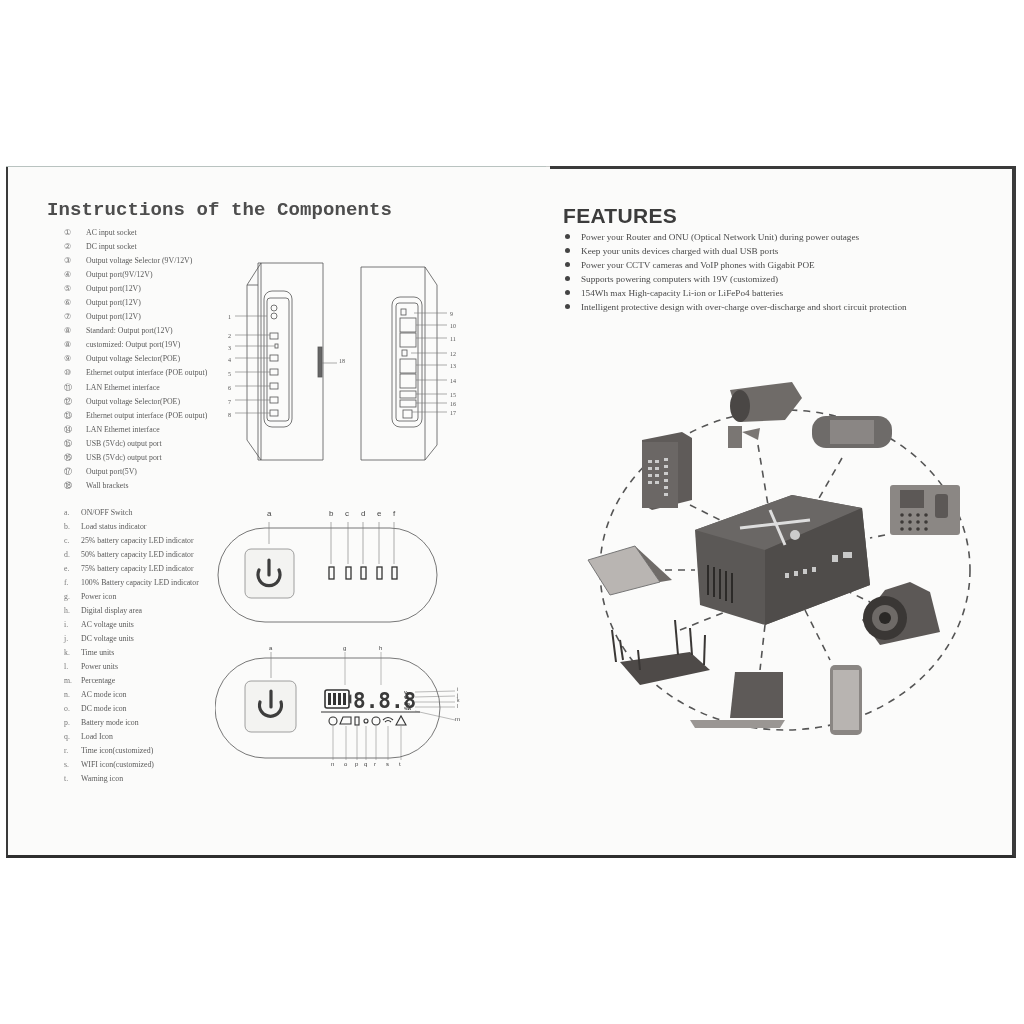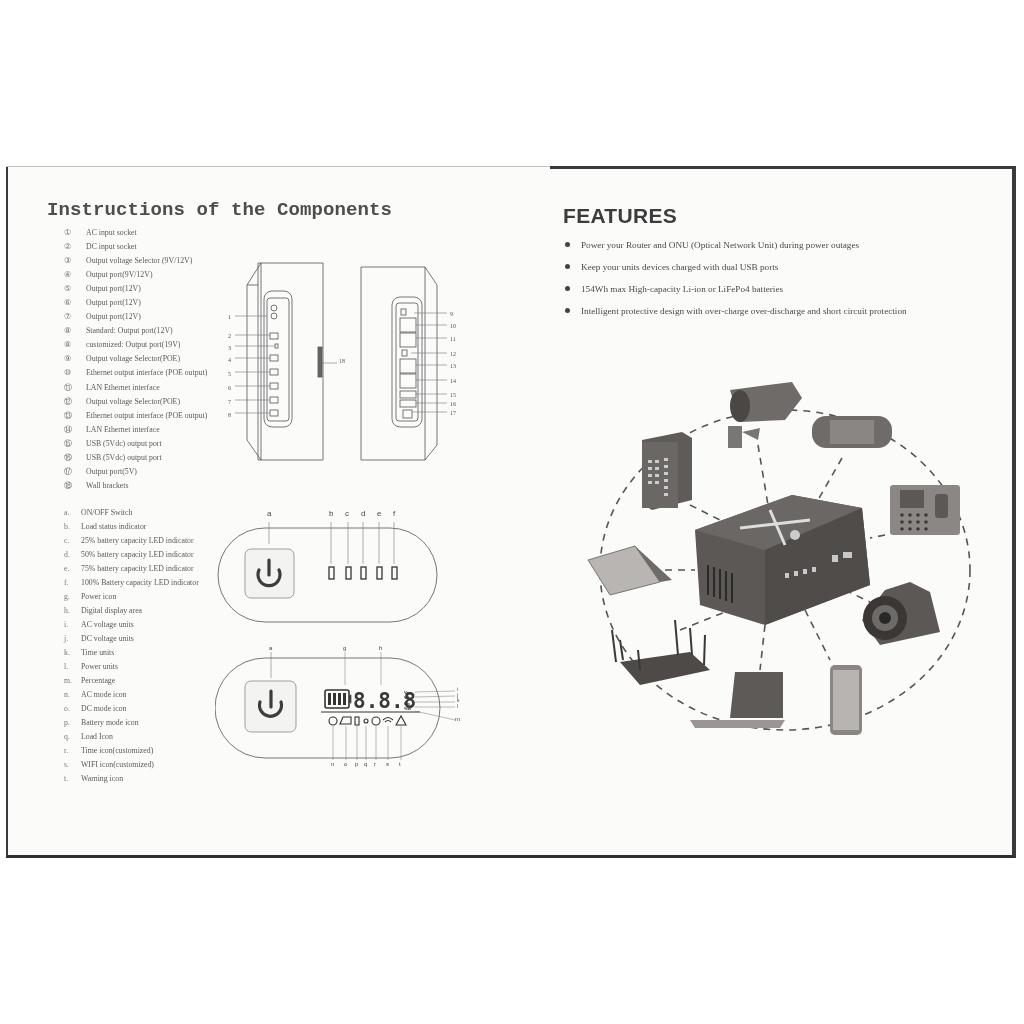--- a/index.html
+++ b/index.html
@@ -33,21 +33,21 @@
 
   .diagram { position: absolute; }
 
   
   .title-right {
     position: absolute; left: 563px; top: 204px;
     font-family: "Liberation Sans", sans-serif; font-weight: bold;
     font-size: 21px; color: #3c3c3c; letter-spacing: 0.3px;
   }
   .feat-list { position: absolute; left: 563px; top: 230px; list-style: none; width: 360px; }
-  .feat-list li { font-size: 9.2px; color: #4a4a4a; line-height: 14px; position: relative; padding-left: 18px; margin-top: 8px; }
+  .feat-list li { font-size: 9.2px; color: #4a4a4a; line-height: 14px; position: relative; padding-left: 18px; }
   .feat-list li::before { content: ""; position: absolute; left: 2px; top: 4px; width: 5px; height: 5px; border-radius: 50%; background: #444; }
 
   .device-img { position: absolute; }
   .lbl { font-family: "Liberation Sans", sans-serif; }
 </style>
 </head>
 <body>
 
 <div class="sheet"></div>
 <div class="top-edge-left"></div>
@@ -395,20 +395,22 @@
   <span style="width:10px;">q</span>
   <span style="width:12px;">r</span>
   <span style="width:13px;">s</span>
   <span>t</span>
 </div>
 
 <h2 class="title-right">FEATURES</h2>
 <ul class="feat-list">
   <li>Power your Router and ONU (Optical Network Unit) during power outages</li>
   <li>Keep your units devices charged with dual USB ports</li>
+  <li>Power your CCTV cameras and VoIP phones with Gigabit POE</li>
+  <li>Supports powering computers with 19V (customized)</li>
   <li>154Wh max High-capacity Li-ion or LiFePo4 batteries</li>
   <li>Intelligent protective design with over-charge over-discharge and short circuit protection</li>
 </ul>
 
 <svg class="device-img" style="left:580px; top:370px;" width="400" height="380" viewBox="0 0 400 380">
 
   <ellipse cx="205" cy="200" rx="185" ry="160" fill="none" stroke="#555" stroke-width="1.6" stroke-dasharray="7 6"></ellipse>
 
   <g stroke="#555" stroke-width="1.6" stroke-dasharray="7 6">
     <line x1="178" y1="75" x2="188" y2="135"></line>

